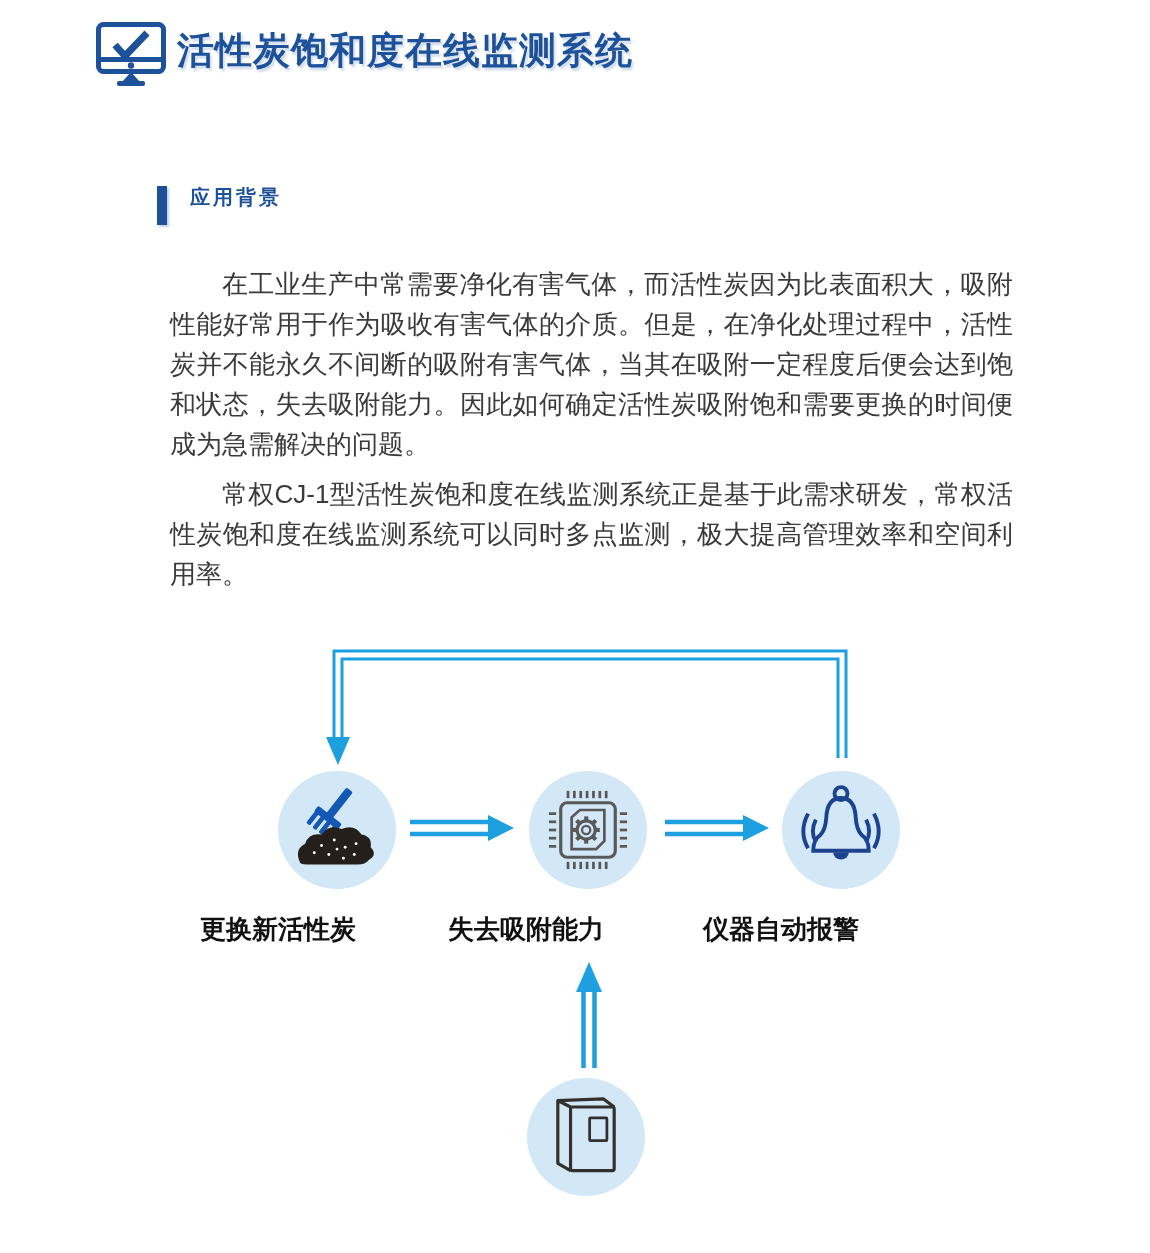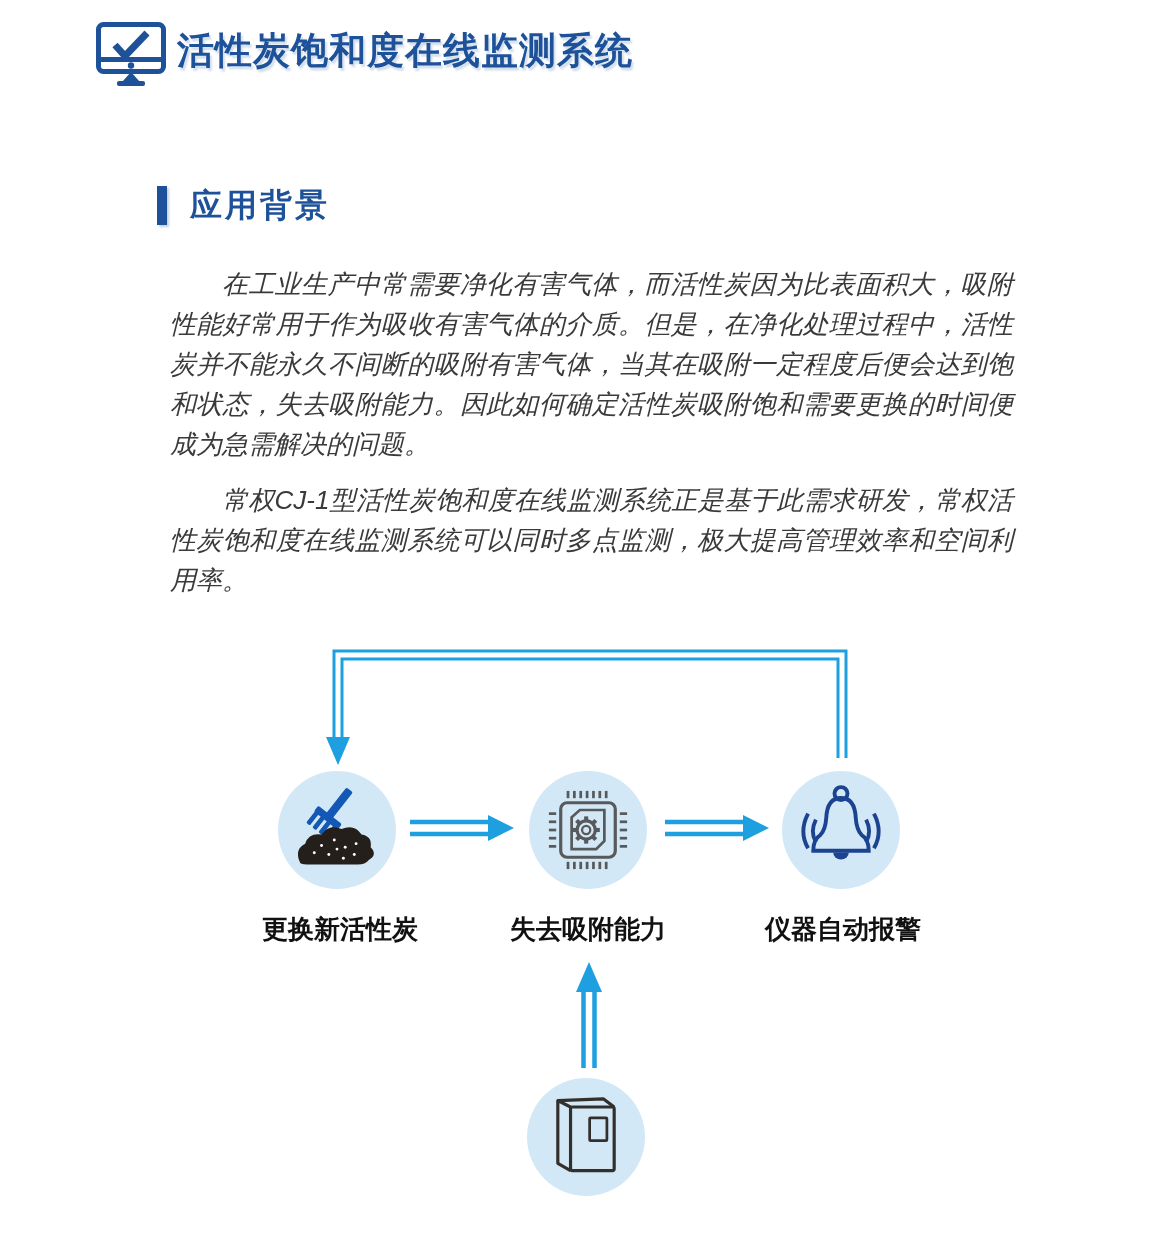--- a/index.html
+++ b/index.html
@@ -24,35 +24,35 @@
   .page-title{
     position:absolute;left:177px;top:26px;
     font-size:37px;font-weight:bold;letter-spacing:1px;
     color:var(--primary-blue);
     text-shadow:2px 3px 2px rgba(130,160,200,.35);
     white-space:nowrap;
   }
 
   
   .section-bar{position:absolute;left:157px;top:186px;width:10px;height:39px;background:var(--primary-blue);box-shadow:2px 2px 2px rgba(150,170,200,.55);}
-  .section-title{position:absolute;left:190px;top:184px;font-size:32px;font-weight:bold;letter-spacing:3px;color:var(--primary-blue);white-space:nowrap;}
+  .section-title{position:absolute;left:190px;top:184px;font-size:20px;font-weight:bold;letter-spacing:3px;color:var(--primary-blue);white-space:nowrap;}
 
   
   .body-text{position:absolute;left:170px;top:264px;width:843px;font-size:26px;line-height:40px;color:var(--text-dark);text-align:justify;}
-  .body-text p{text-indent:2em;font-style:italic;}
-  .body-text p + p{margin-top:16px;}
+  .body-text p{text-indent:2em;}
+  .body-text p + p{margin-top:10px;}
 
   
   .node{position:absolute;width:118px;height:118px;border-radius:50%;background:var(--circle-fill);display:flex;align-items:center;justify-content:center;}
   .node-replace{left:278px;top:771px;}
   .node-transfer{left:529px;top:771px;}
   .node-alarm{left:782px;top:771px;}
   .node-device{left:527px;top:1078px;}
 
-  .node-label{position:absolute;width:280px;text-align:center;font-size:26px;font-weight:bold;color:var(--label-black);white-space:nowrap;}
+  .node-label{position:absolute;width:280px;text-align:left;font-size:26px;font-weight:bold;color:var(--label-black);white-space:nowrap;}
   .label-replace{left:200px;top:912px;}
   .label-transfer{left:448px;top:912px;}
   .label-alarm{left:703px;top:912px;}
   .label-device{left:446px;top:1208px;font-size:27px;}
 
   .arrow{position:absolute;color:var(--arrow-blue);}
   .arrow svg line,.arrow svg polyline{stroke:currentColor;fill:none;}
   .arrow svg polygon{fill:currentColor;stroke:none;}
   .loop-arrow{left:325px;top:643px;width:530px;height:125px;}
   .harrow-1{left:410px;top:814px;width:105px;height:28px;}

